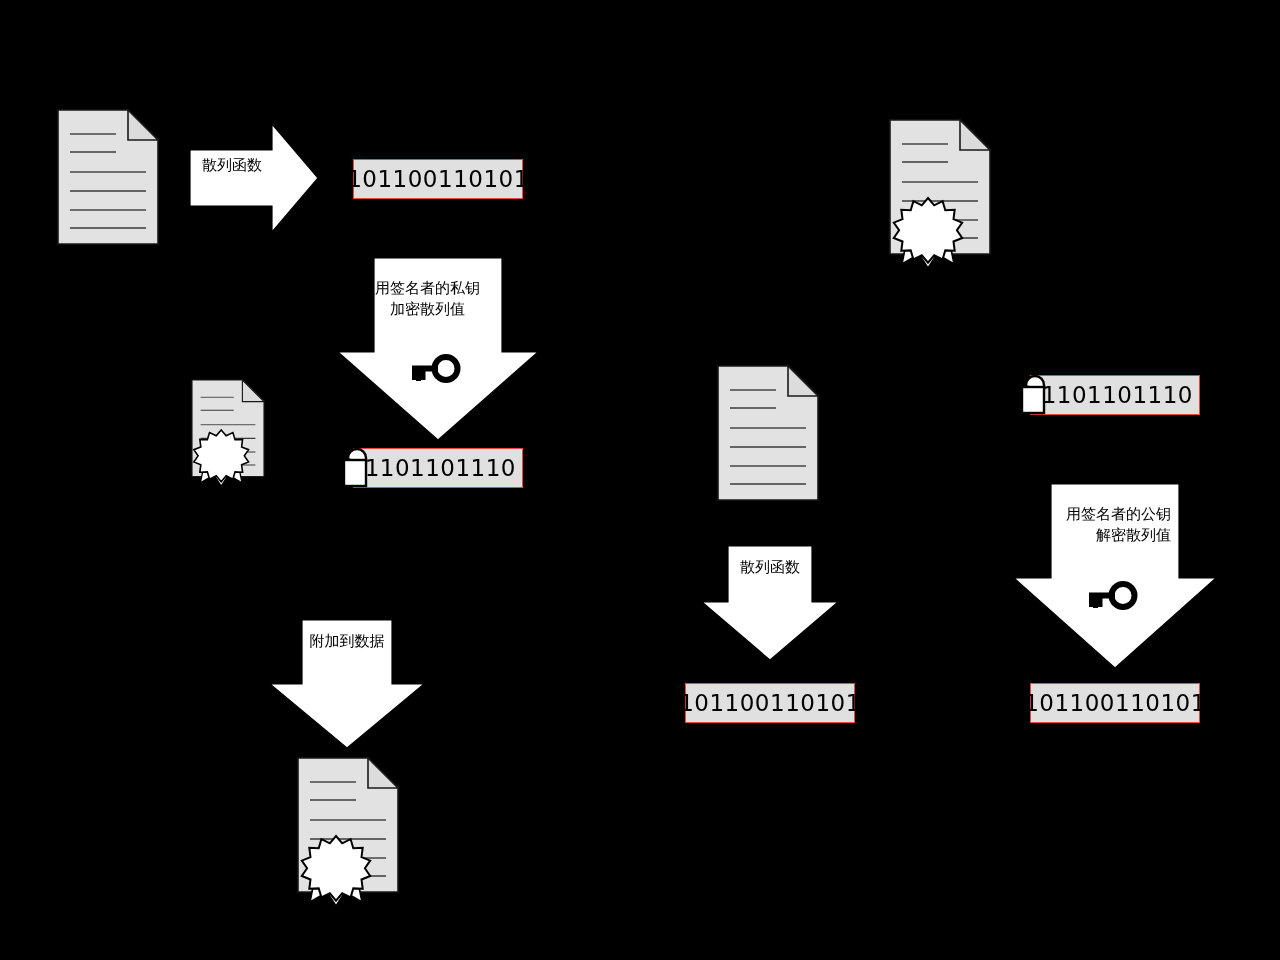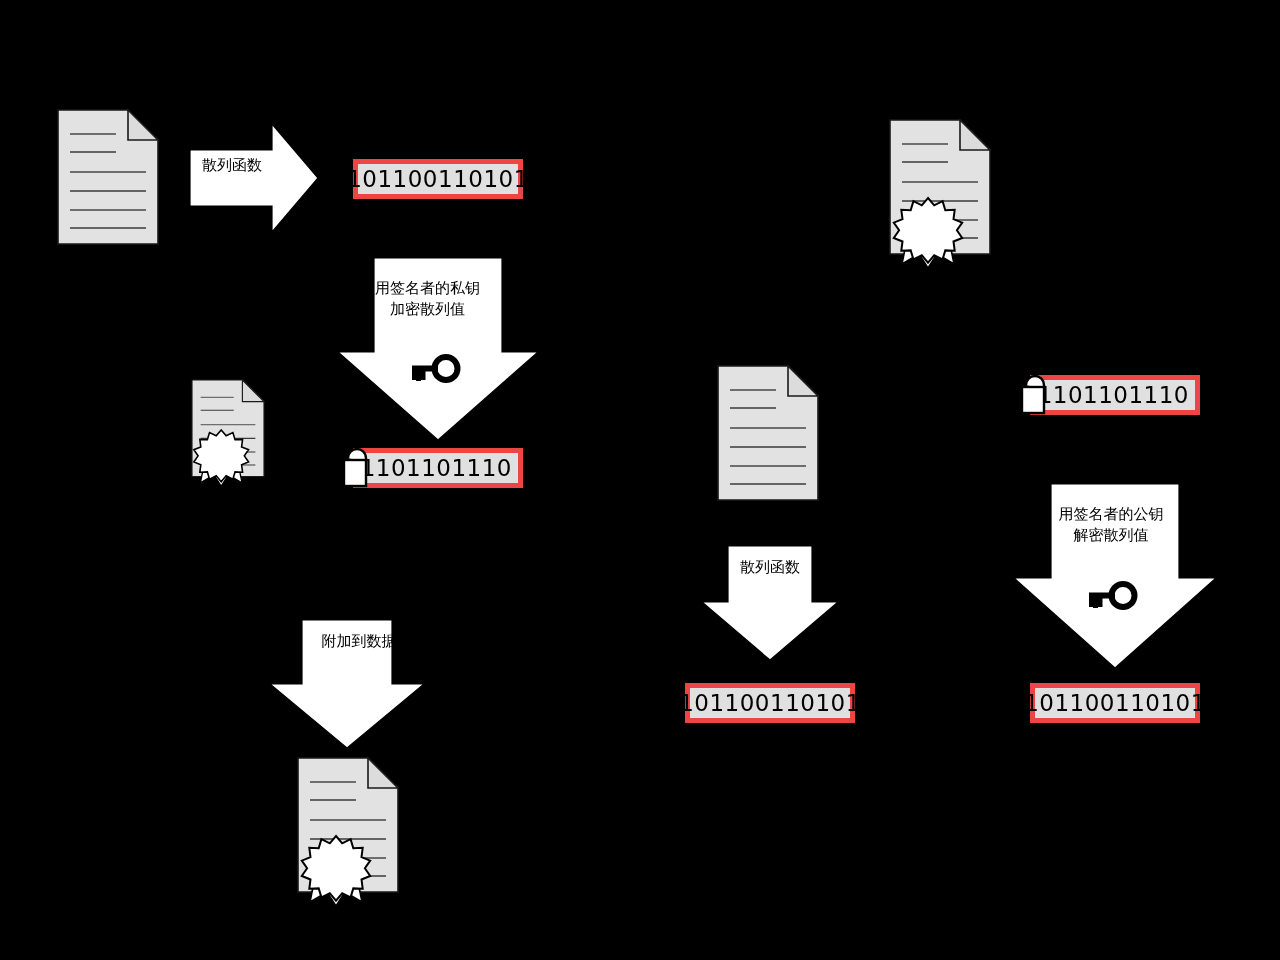--- a/index.html
+++ b/index.html
@@ -18,21 +18,21 @@
     position: absolute;
     left: 0; top: 0;
     width: 1280px;
     height: 960px;
   }
 
   
   .valuebox {
     position: absolute;
     background: #e0e0e0;
-    border: 5px solid #ef4444;
+    border: 1px solid #ef4444;
     color: #000000;
     display: flex;
     align-items: center;
     justify-content: center;
     font-family: "DejaVu Sans", sans-serif;
     font-size: 23px;
     letter-spacing: 0.5px;
     white-space: nowrap;
     box-sizing: border-box;
   }
@@ -192,18 +192,18 @@
       <div class="valuebox" style="left:0;top:0;width:170px;height:40px;position:relative;">101100110101</div>
     </div>
   </foreignObject>
 </svg>
 
 <div class="arrowlabel lbl-sm" style="left:196px; top:155px; width:72px;">散列函数</div>
 
 <div class="arrowlabel lbl-md" style="left:374px; top:278px; width:107px;">用签名者的私钥
 加密散列值</div>
 
-<div class="arrowlabel lbl-md" style="left:314px; top:631px; width:90px;">附加到数据</div>
+<div class="arrowlabel lbl-md" style="left:302px; top:631px; width:90px;">附加到数据</div>
 
 <div class="arrowlabel lbl-md" style="left:728px; top:557px; width:84px;">散列函数</div>
 
-<div class="arrowlabel lbl-md" style="left:1051px; top:504px; width:120px;">用签名者的公钥
+<div class="arrowlabel lbl-md" style="left:1051px; top:504px; width:120px;text-align:right;">用签名者的公钥
 解密散列值</div>
 
 </body></html>

